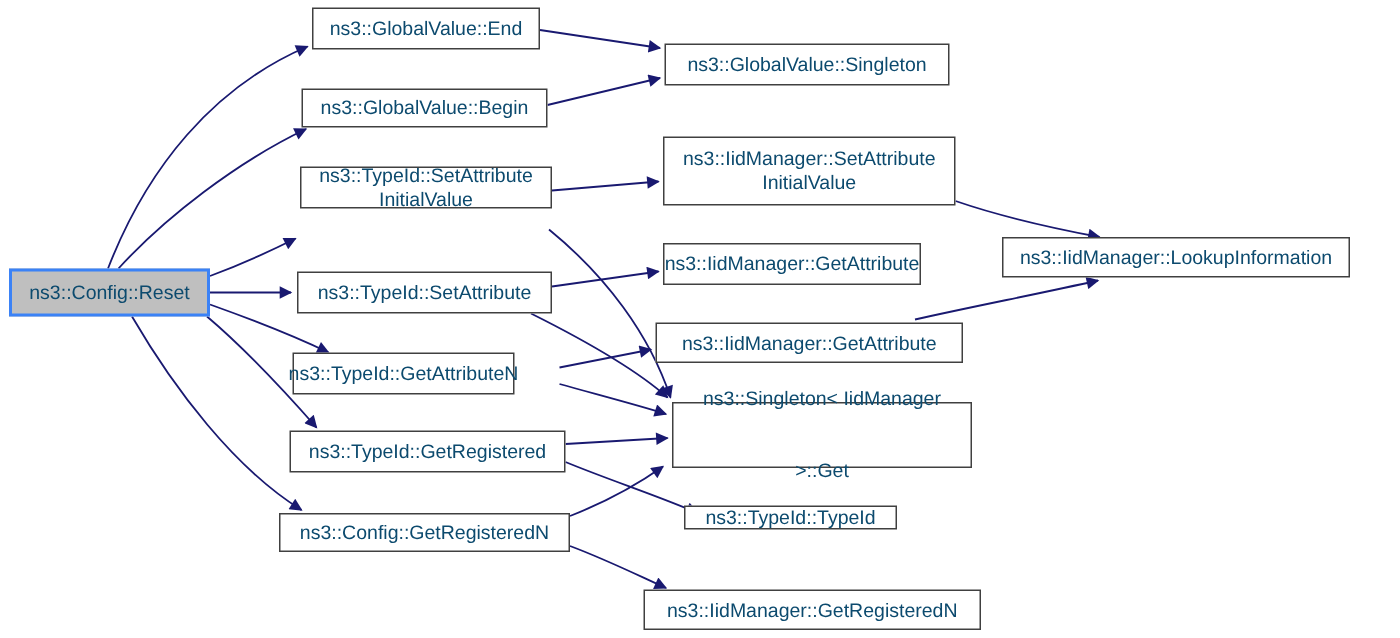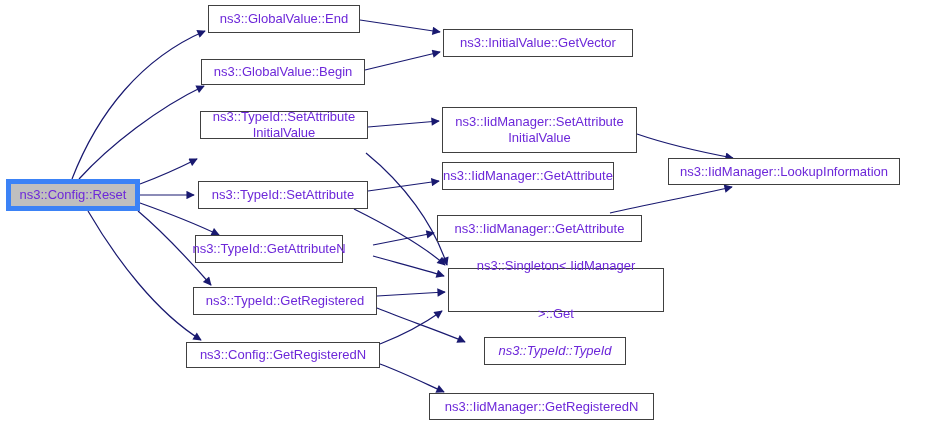--- a/index.html
+++ b/index.html
@@ -20,34 +20,34 @@
     left: 0;
     top: 0;
     width: 933px;
     height: 425px;
   }
   .node {
     position: absolute;
     box-sizing: border-box;
     background: #ffffff;
     border: 1px solid #404040;
-    color: #6d28d9;
+    color: #0c4a6e;
     font-size: 13px;
     line-height: 16px;
     display: flex;
     flex-direction: column;
     align-items: center;
     justify-content: center;
     text-align: center;
     white-space: nowrap;
     cursor: pointer;
   }
   .node.highlighted {
     background: #bfbfbf;
-    border: 5px solid #3b82f6;
+    border: 2px solid #3b82f6;
   }
   .edge {
     fill: none;
     stroke-width: 1.2;
   }
 </style>
 </head>
 <body>
 
 <div id="graph-canvas">
@@ -85,27 +85,27 @@
       <div class="node highlighted" style="left: 6px; top: 179px; width: 134px; height: 32px;">
         <span>ns3::Config::Reset</span>
       </div>
       <div class="node" style="left: 208px; top: 5px; width: 152px; height: 28px;">
         <span>ns3::GlobalValue::End</span>
       </div>
       <div class="node" style="left: 201px; top: 59px; width: 164px; height: 26px;">
         <span>ns3::GlobalValue::Begin</span>
       </div>
       <div class="node" style="left: 443px; top: 29px; width: 190px; height: 28px;">
-        <span>ns3::InitialValue::GetVector</span>
+        <span>ns3::GlobalValue::Singleton</span>
       </div>
       <div class="node" style="left: 200px; top: 111px; width: 168px; height: 28px; justify-content: center;">
         <span>ns3::TypeId::SetAttribute</span>
         <span>InitialValue</span>
       </div>
-      <div class="node" style="left: 442px; top: 91px; width: 195px; height: 46px; margin-top: 16px;">
+      <div class="node" style="left: 442px; top: 91px; width: 195px; height: 46px;">
         <span>ns3::IidManager::SetAttribute</span>
         <span>InitialValue</span>
       </div>
       <div class="node" style="left: 198px; top: 181px; width: 170px; height: 28px;">
         <span>ns3::TypeId::SetAttribute</span>
       </div>
       <div class="node" style="left: 442px; top: 162px; width: 172px; height: 28px;">
         <span>ns3::IidManager::GetAttribute</span>
       </div>
       <div class="node" style="left: 668px; top: 158px; width: 232px; height: 27px;">
@@ -113,25 +113,25 @@
       </div>
       <div class="node" style="left: 195px; top: 235px; width: 148px; height: 28px;">
         <span>ns3::TypeId::GetAttributeN</span>
       </div>
       <div class="node" style="left: 437px; top: 215px; width: 205px; height: 27px;">
         <span>ns3::IidManager::GetAttribute</span>
       </div>
       <div class="node" style="left: 193px; top: 287px; width: 184px; height: 28px;">
         <span>ns3::TypeId::GetRegistered</span>
       </div>
-      <div class="node" style="left: 448px; top: 268px; width: 216px; height: 44px; gap: 32px;">
+      <div class="node" style="left: 448px; top: 268px; width: 200px; height: 44px; gap: 32px;">
         <span>ns3::Singleton&lt; IidManager</span>
         <span>&gt;::Get</span>
       </div>
-      <div class="node" style="left: 484px; top: 337px; width: 142px; height: 28px; font-style: italic;">
+      <div class="node" style="left: 456px; top: 337px; width: 142px; height: 16px;">
         <span>ns3::TypeId::TypeId</span>
       </div>
       <div class="node" style="left: 186px; top: 342px; width: 194px; height: 26px;">
         <span>ns3::Config::GetRegisteredN</span>
       </div>
       <div class="node" style="left: 429px; top: 393px; width: 225px; height: 27px;">
         <span>ns3::IidManager::GetRegisteredN</span>
       </div>
     </div>
 </div>

